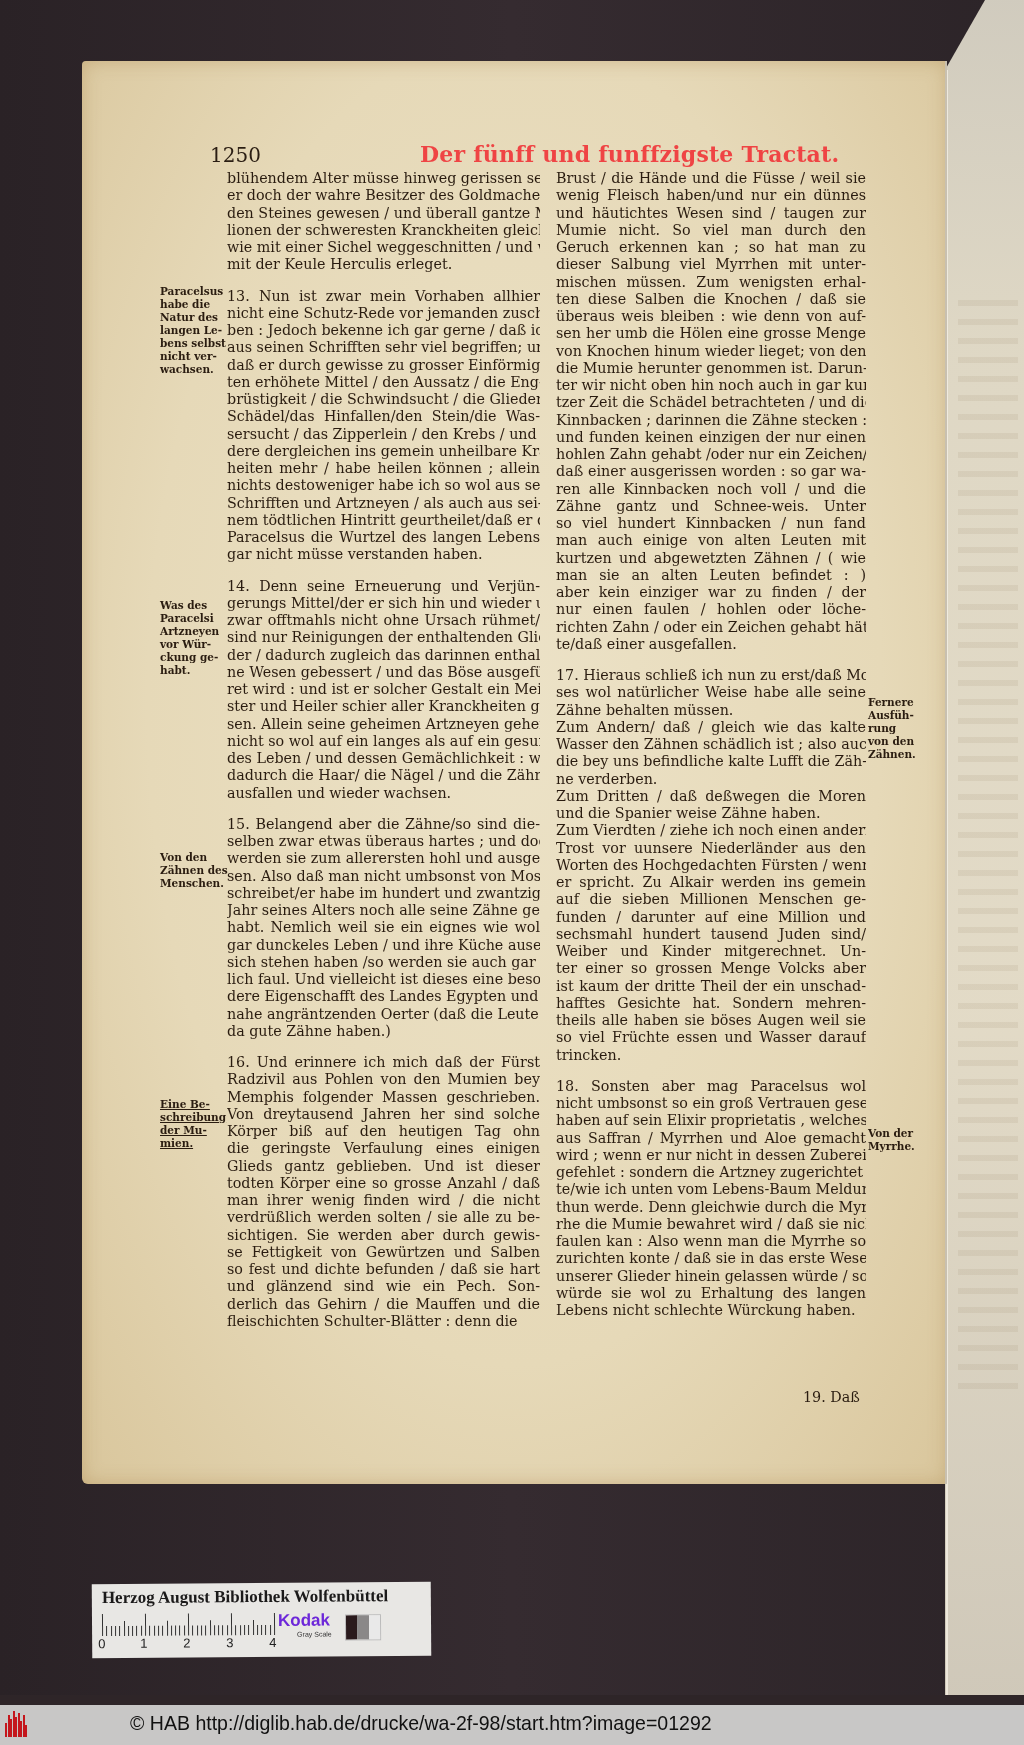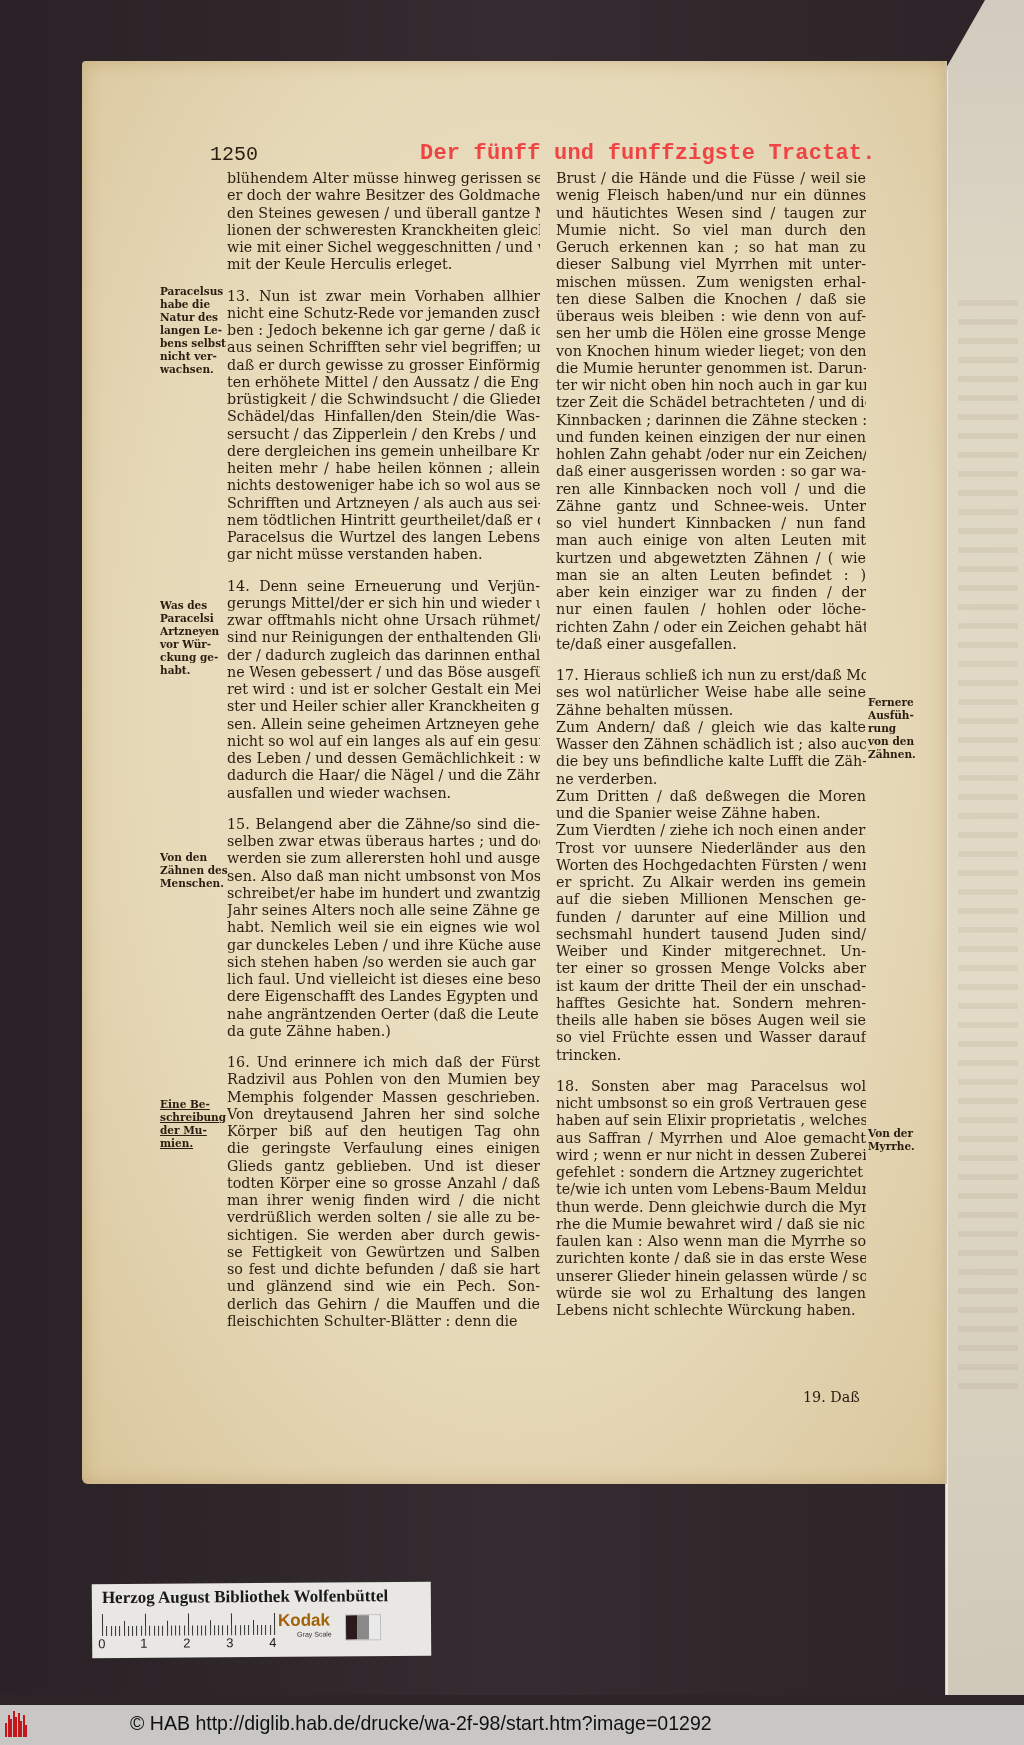--- a/index.html
+++ b/index.html
@@ -28,21 +28,21 @@
     background:radial-gradient(ellipse at 50% 45%, #ece2c7 0%, #e6d9b8 60%, #d9c69c 100%);
     border-radius:4px 2px 2px 6px;
     box-shadow:inset 0 0 18px rgba(160,120,60,.35);
   }
   .page::after {
     content:""; position:absolute; right:0; top:0; width:2px; height:100%;
     background:#c8c0b0;
   }
   .fold-line { position:absolute; left:946px; top:70px; width:2px; height:1625px; background:#f4efe3; opacity:.8; }
 
-  .header { position:absolute; left:210px; top:143px; width:690px; height:26px;font-family:Liberation Mono, monospace; }
+  .header { position:absolute; left:210px; top:143px; width:690px; height:26px; }
   .page-num { position:absolute; left:0; top:0; font-size:20px; color:#2a1d12; }
   .running-title { position:absolute; left:210px; top:-2px; font-size:22px; color:#ef4444; font-weight:bold; letter-spacing:.2px; }
 
   .col {
     position:absolute; font-size:14.3px; line-height:17.25px; color:#2a1c10;
     text-align:justify;
   }
   .col p { margin:0; }
   .col .line { display:block; white-space:nowrap; overflow:hidden; text-align-last:justify; }
   .col .line.last { text-align-last:left; }
@@ -59,21 +59,21 @@
 
   .ruler-card {
     position:absolute; left:92px; top:1583px; width:339px; height:74px;
     background:#e8e7e4; transform:rotate(-0.4deg);
   }
   .ruler-title { position:absolute; left:10px; top:4px; font-family:"Liberation Serif", serif; font-weight:bold; font-size:17px; color:#1b1a1a; white-space:nowrap; }
   .ruler-scale { position:absolute; left:10px; top:30px; width:172px; height:22px; }
   .tick { position:absolute; bottom:0; width:1px; background:#333; }
   .ruler-nums { position:absolute; left:6px; top:52px; font-family:"Liberation Sans", sans-serif; font-size:13px; color:#222; }
   .ruler-nums span { position:absolute; top:0; }
-  .kodak { position:absolute; left:186px; top:28px; font-family:"Liberation Sans", sans-serif; font-weight:bold; font-size:17px; color:#a16207; }
+  .kodak { position:absolute; left:186px; top:28px; font-family:"Liberation Sans", sans-serif; font-weight:bold; font-size:17px; color:#6d28d9; }
   .kodak-sub { position:absolute; left:205px; top:48px; font-family:"Liberation Sans", sans-serif; font-size:7px; color:#333; }
   .gray-patch { position:absolute; left:253px; top:32px; width:34px; height:24px; display:flex; border:1px solid #bbb; }
   .gray-patch div { flex:1; }
 
   .footer {
     position:absolute; left:0; top:1705px; width:1024px; height:40px;
     background:#c8c7c6;
   }
   .footer-logo { position:absolute; left:5px; top:6px; width:22px; height:28px; }
   .footer-logo i { position:absolute; bottom:2px; width:2px; background:#c4161c; }

